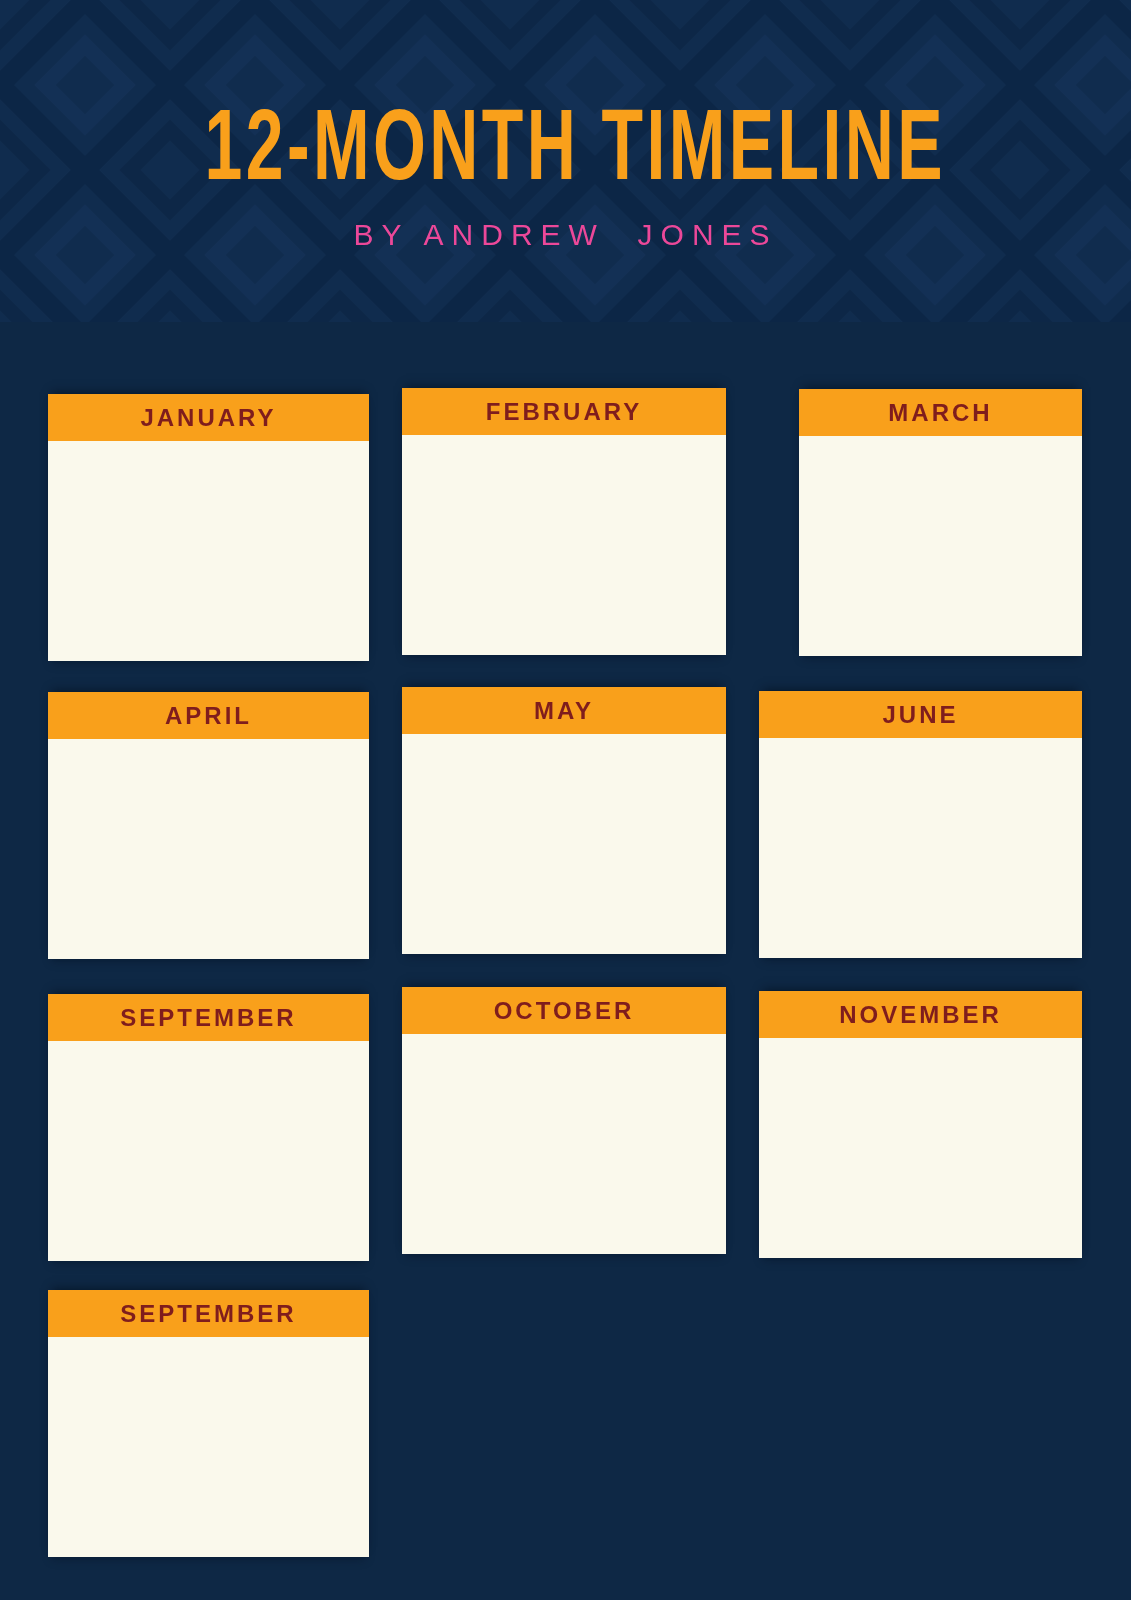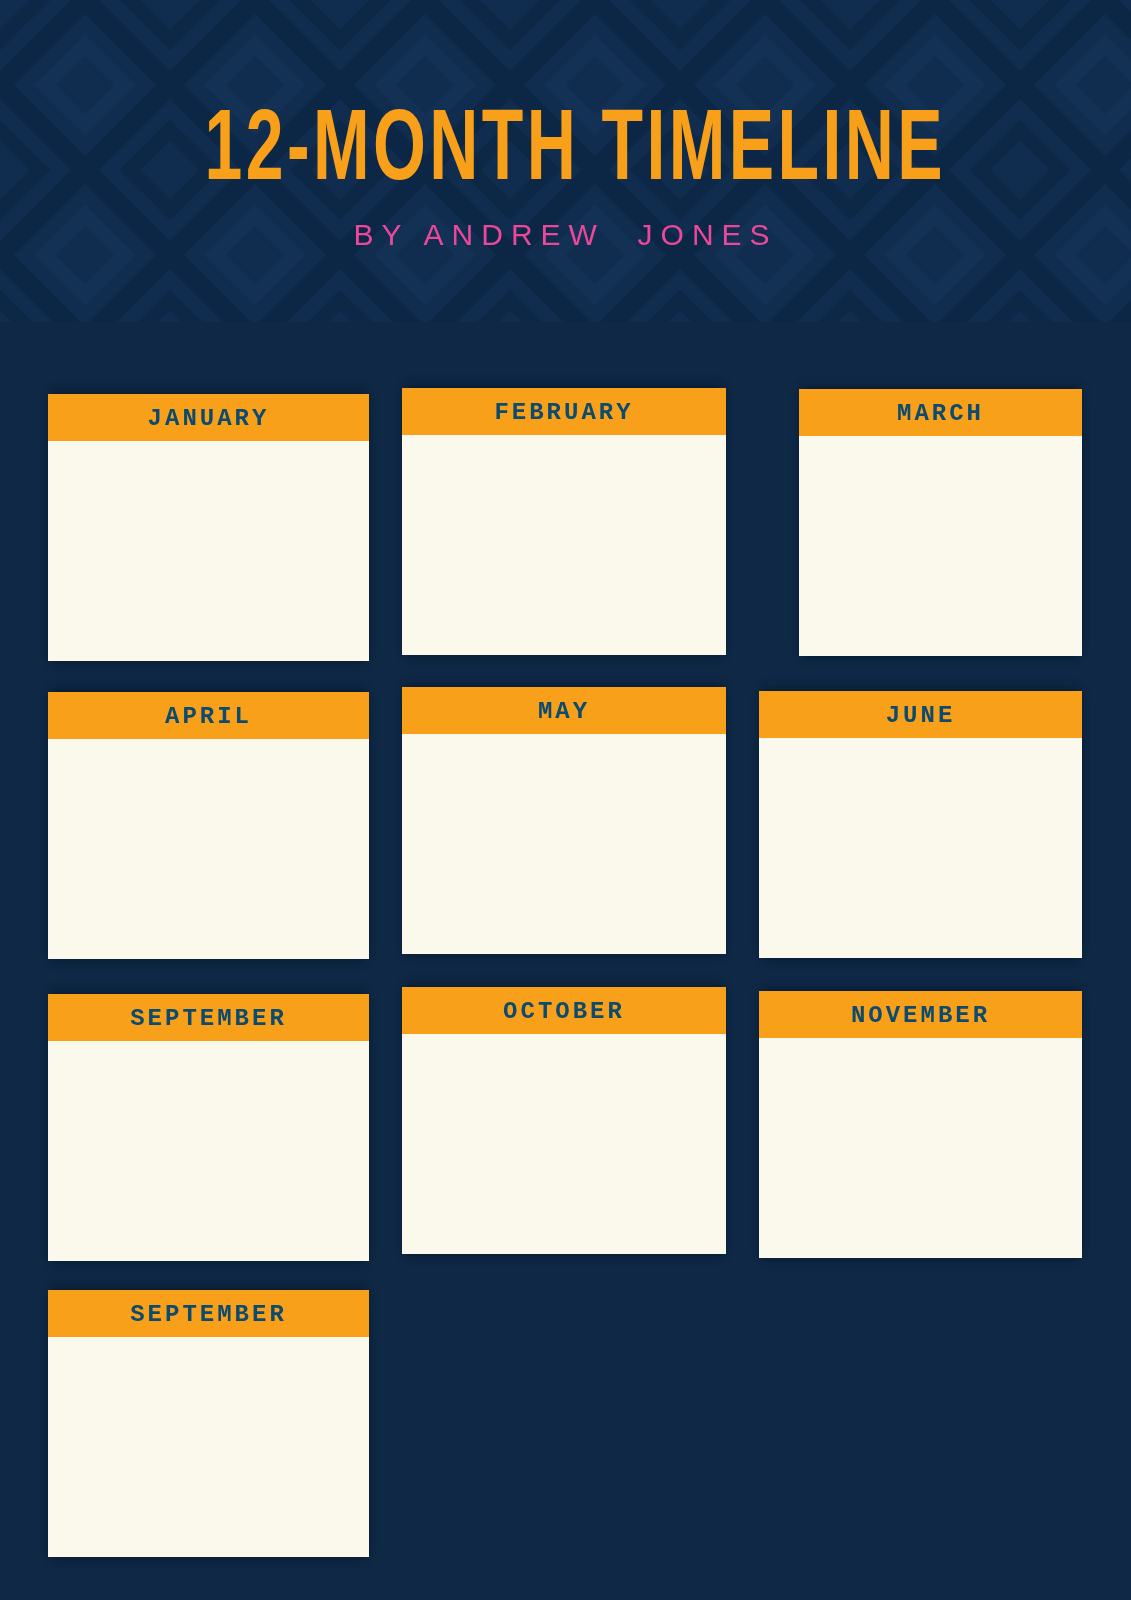--- a/index.html
+++ b/index.html
@@ -70,23 +70,22 @@
     background: #F9A01B;
     display: flex;
     align-items: center;
     justify-content: center;
     flex: 0 0 auto;
   }
   .card-header .month-label {
     font-weight: 700;
     font-size: 24px;
     letter-spacing: 3px;
-    color: #0c4a6e;
+    color: #7f1d1d;
     padding-top: 1px;
-    font-family: Liberation Mono, monospace;
   }
   .card-body { flex: 1 1 auto; }
   
   .card:nth-child(1)  { transform: translateY(4px);  }
   .card:nth-child(2)  { transform: translateY(-2px); }
   .card:nth-child(3)  { transform: translateY(-1px); margin-left: 40px; }
   .card:nth-child(4)  { transform: translateY(2px);  }
   .card:nth-child(5)  { transform: translateY(-3px); }
   .card:nth-child(6)  { transform: translateY(1px);  }
   .card:nth-child(7)  { transform: translateY(4px);  }

